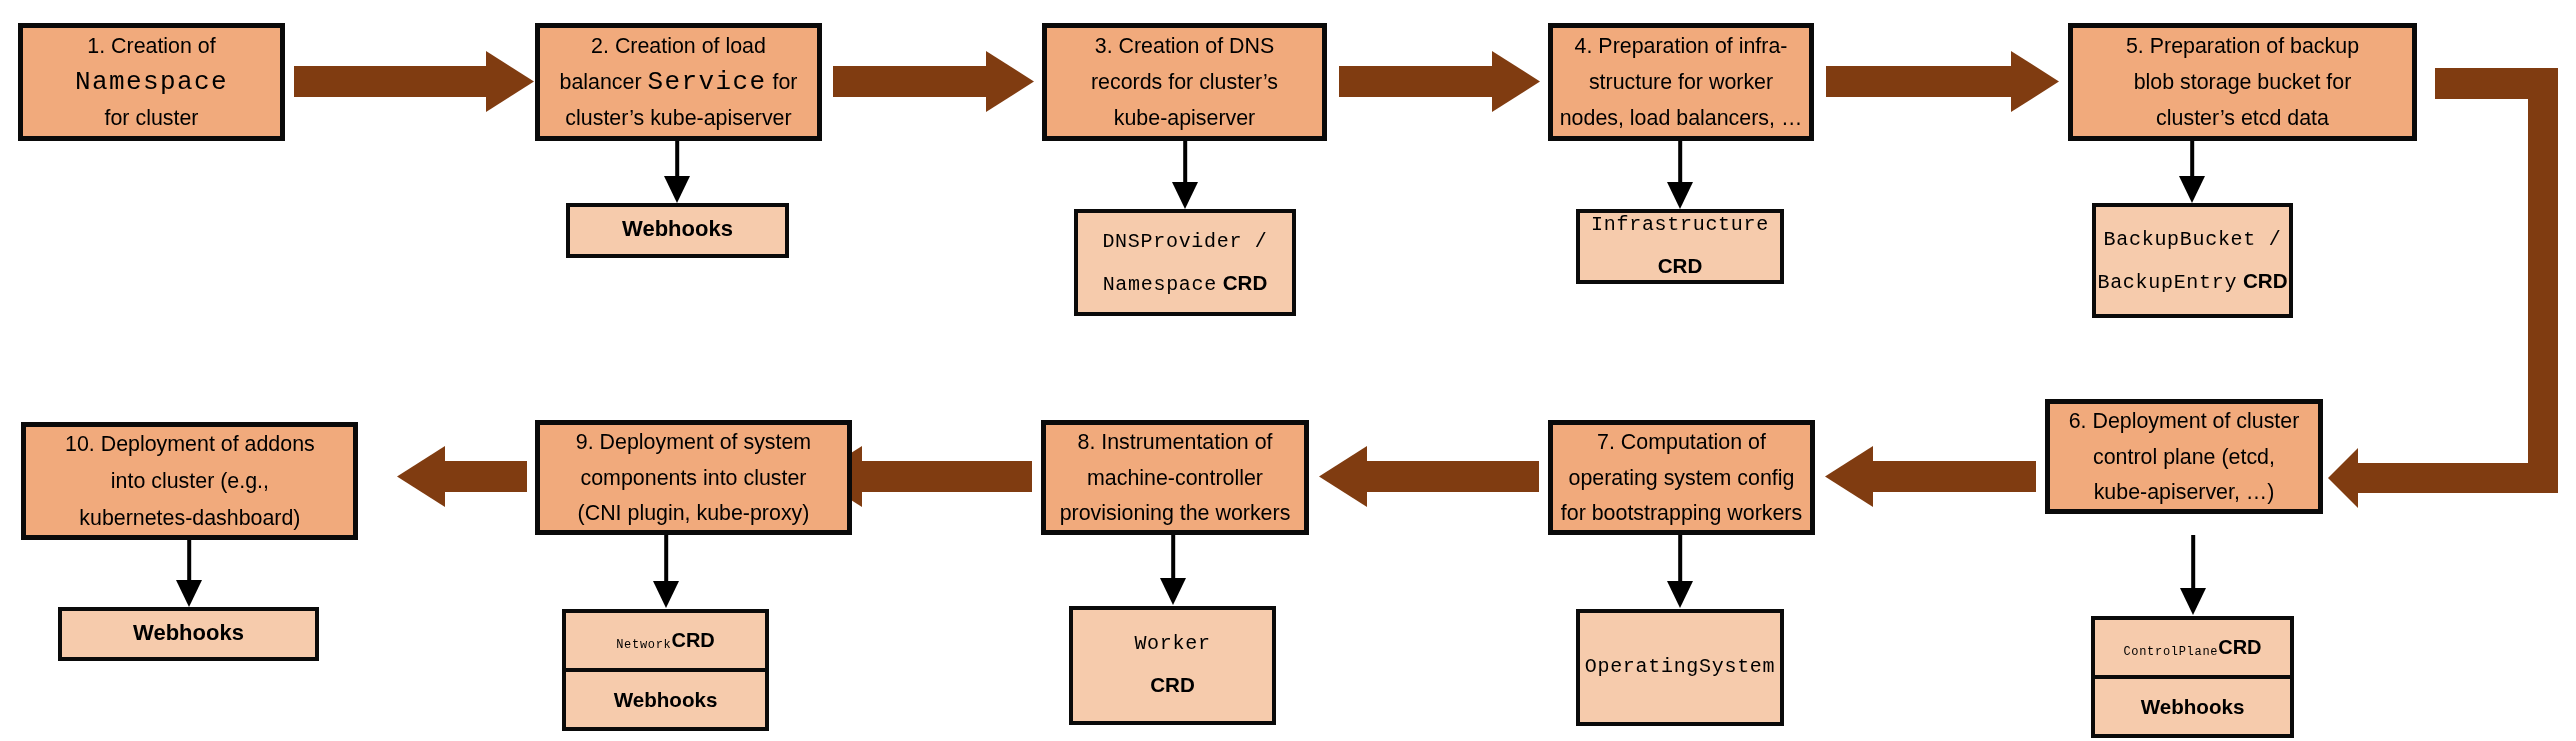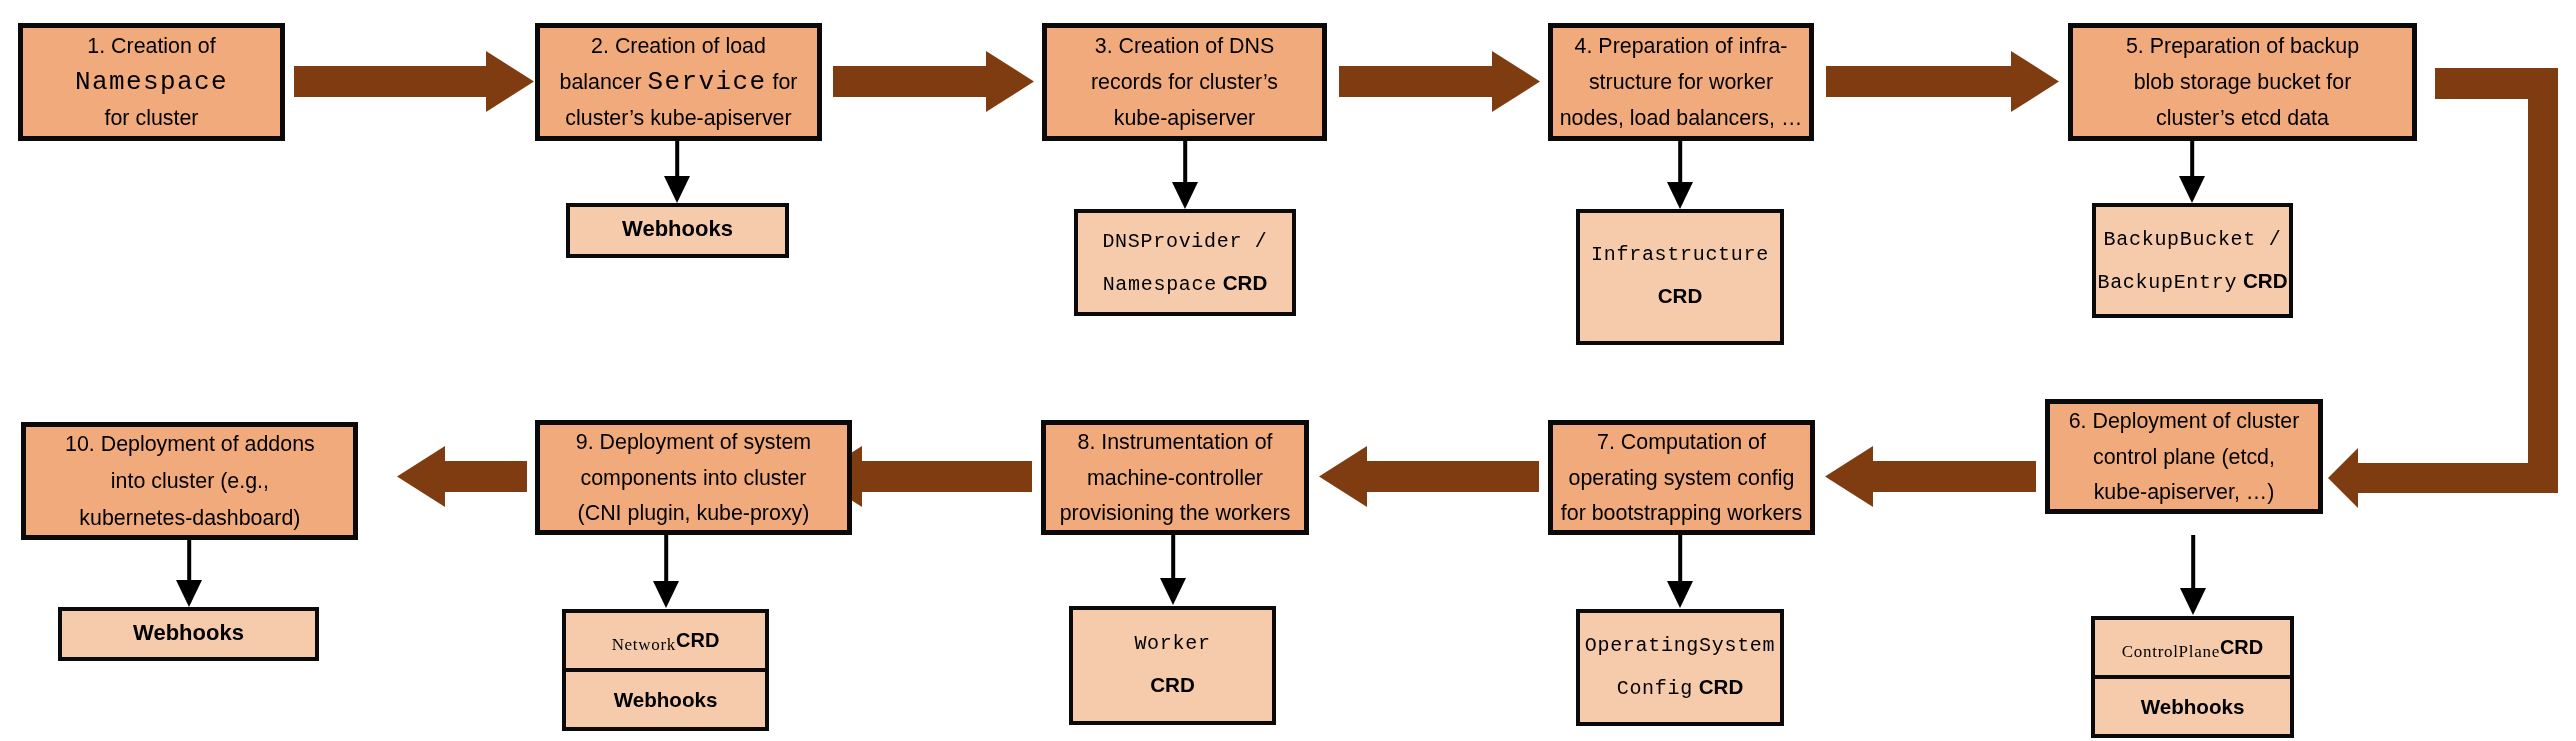--- a/index.html
+++ b/index.html
@@ -37,21 +37,21 @@
   .sl .mono{font-family:"Liberation Mono", monospace;font-size:20px;letter-spacing:0.7px;}
   .crd{font-weight:bold;font-size:20.6px;font-family:"Liberation Sans", sans-serif;}
   .boldlbl{font-weight:bold;font-size:22px;}
   
   .sub-stack{
     position:absolute;box-sizing:border-box;
     background:#F6CBAC;border:4.3px solid #0a0a0a;
     display:flex;flex-direction:column;text-align:center;color:#000;
   }
   .cell{flex:1;display:flex;align-items:center;justify-content:center;white-space:nowrap;}
-  .cell .mono{font-family:Liberation Serif, serif;font-size:17px;letter-spacing:0.7px;margin-top:8px;}
+  .cell .mono{font-family:Liberation Mono, monospace;font-size:12px;letter-spacing:0.7px;margin-top:8px;}
   .cell .crd{font-size:20px;}
   .cell .boldlbl{font-size:20.6px;}
   .cell2{border-top:4.3px solid #0a0a0a;}
   
   .varrow{position:absolute;width:26px;}
   .varrow .vline{position:absolute;left:50%;transform:translateX(-50%);top:0;bottom:24px;width:3.6px;background:#000;}
   .varrow .vhead{position:absolute;bottom:0;left:0;width:26px;height:27px;background:#000;
     clip-path:polygon(0 0,100% 0,50% 100%);}
   
   .abody{position:absolute;background:#803C11;height:31px;}
@@ -109,21 +109,21 @@
 
   <div class="main-box" style="left:1548px;top:23px;width:266px;height:118px">
     <div class="tl"><span>4. Preparation of infra-</span></div>
     <div class="tl"><span>structure for worker</span></div>
     <div class="tl"><span>nodes, load balancers, …</span></div>
   </div>
   <div class="varrow" style="left:1667px;top:141px;height:68px">
       <i class="vline"></i>
       <i class="vhead"></i>
     </div>
-  <div class="sub-box" style="left:1576px;top:209px;width:208px;height:136px">
+  <div class="sub-box" style="left:1576px;top:209px;width:208px;height:75px">
     <div class="sl"><span class="mono">Infrastructure</span></div>
     <div class="sl"><span class="crd">CRD</span></div>
   </div>
   <div class="abody" style="left:1826px;top:66px;width:185px"></div>
   <div class="ahead-r" style="left:2011px;top:51px"></div>
 
   <div class="main-box" style="left:2068px;top:23px;width:349px;height:118px">
     <div class="tl"><span>5. Preparation of backup</span></div>
     <div class="tl"><span>blob storage bucket for</span></div>
     <div class="tl"><span>cluster’s etcd data</span></div>
@@ -167,21 +167,20 @@
     <div class="tl"><span>7. Computation of</span></div>
     <div class="tl"><span>operating system config</span></div>
     <div class="tl"><span>for bootstrapping workers</span></div>
   </div>
   <div class="varrow" style="left:1667px;top:535px;height:73px">
       <i class="vline"></i>
       <i class="vhead"></i>
     </div>
   <div class="sub-box" style="left:1576px;top:609px;width:208px;height:117px">
     <div class="sl"><span class="mono">OperatingSystem</span></div>
-    <div class="sl"><span class="mono">Config</span><span class="crd"> CRD</span></div>
   </div>
   <div class="ahead-l" style="left:1319px;top:446px"></div>
   <div class="abody" style="left:1367px;top:461px;width:172px"></div>
 
   <div class="main-box row2" style="left:1041px;top:420px;width:268px;height:115px">
     <div class="tl"><span>8. Instrumentation of</span></div>
     <div class="tl"><span>machine-controller</span></div>
     <div class="tl"><span>provisioning the workers</span></div>
   </div>
   <div class="varrow" style="left:1160px;top:535px;height:70px">

